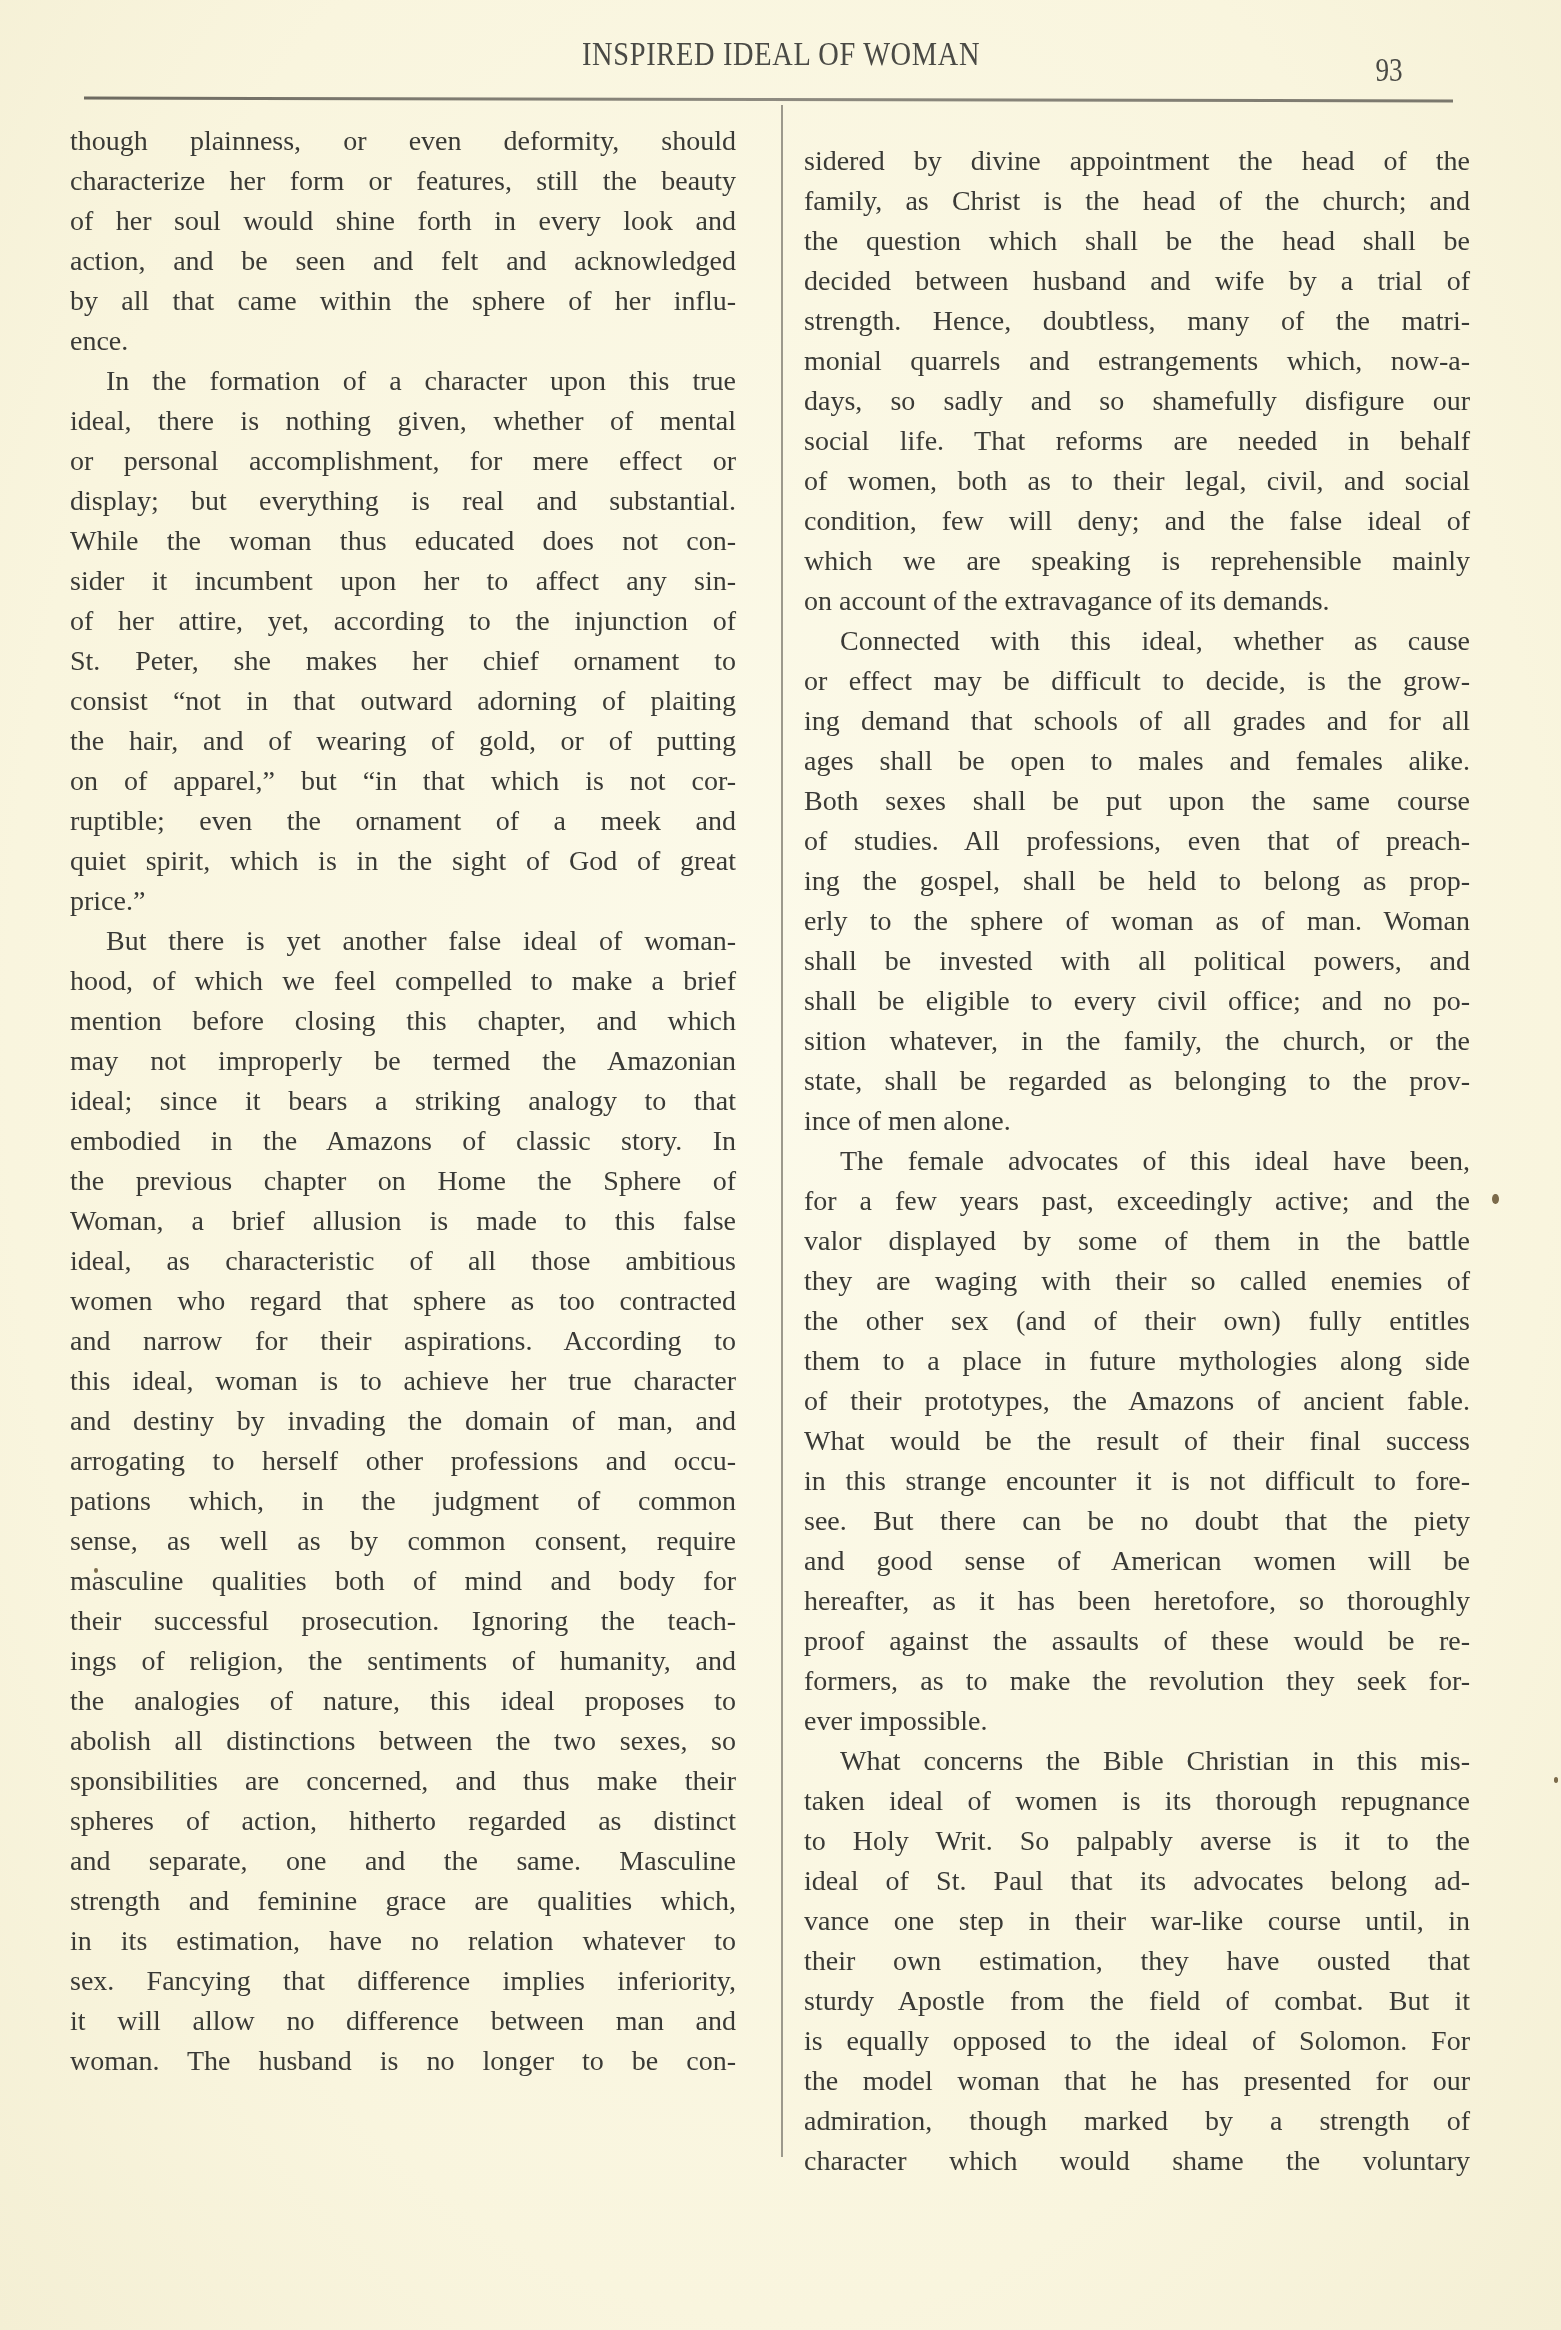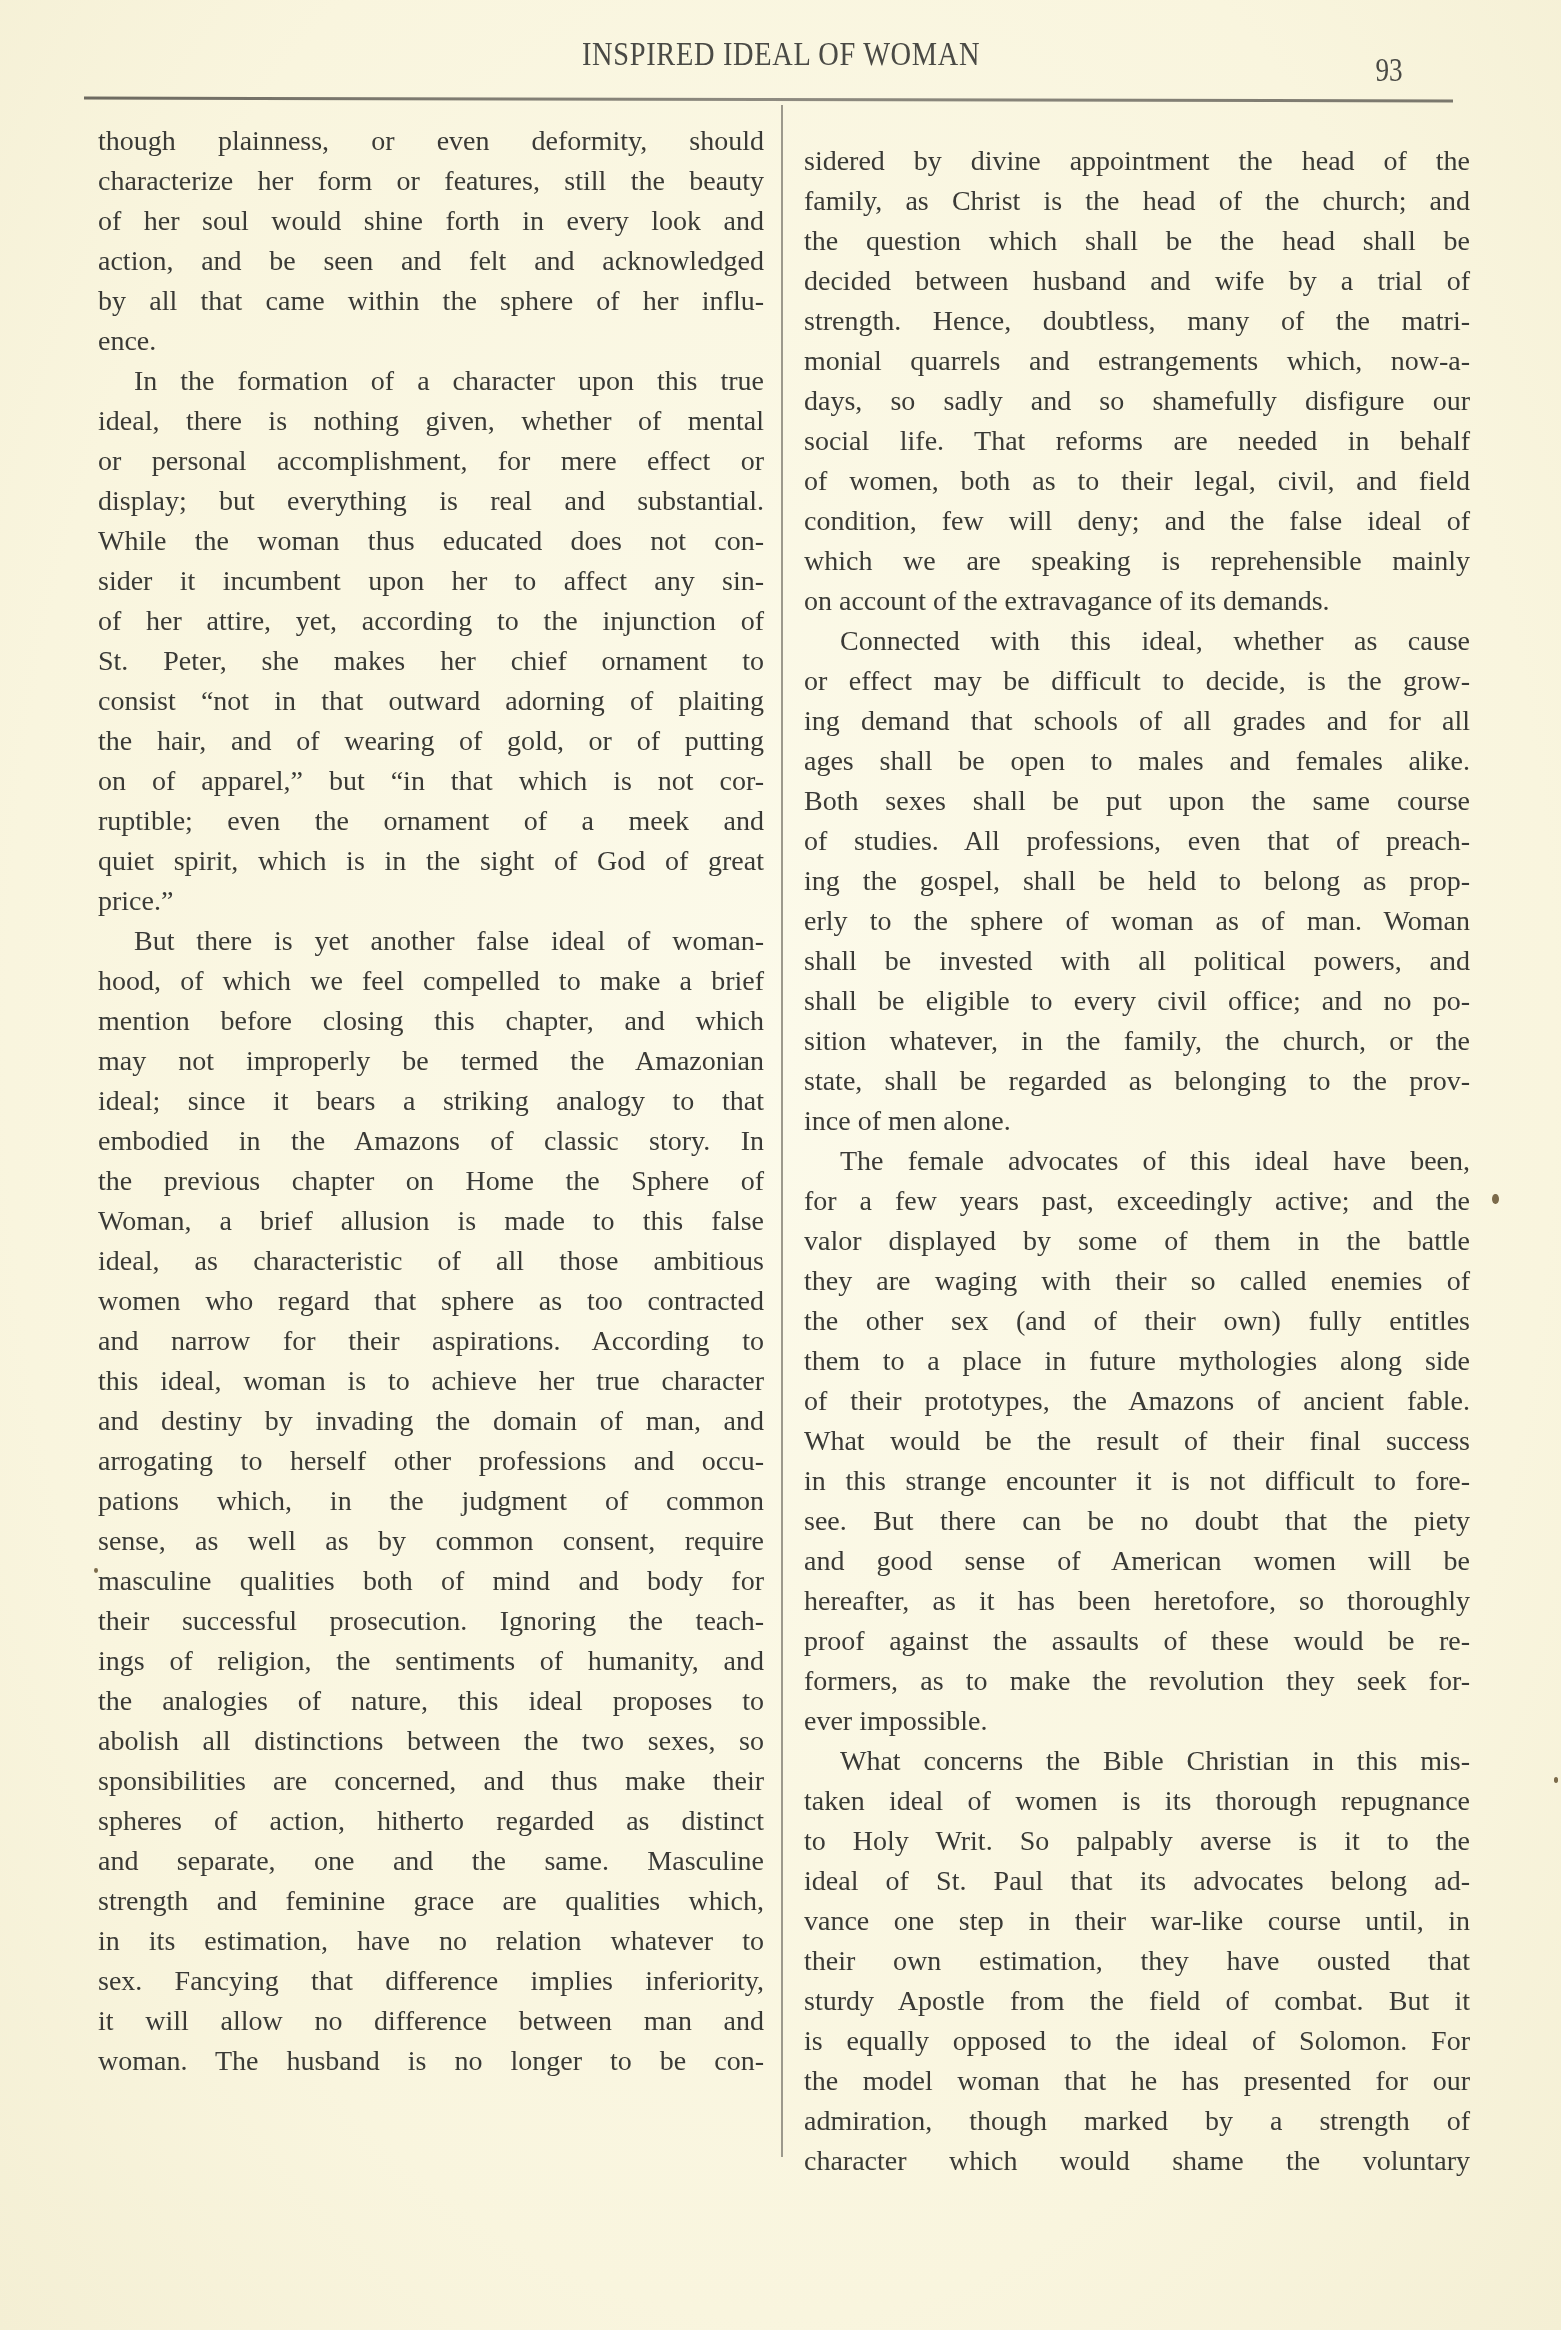--- a/index.html
+++ b/index.html
@@ -30,21 +30,21 @@
   }
   .col-divider {
     position: absolute; top: 105px; left: 781px; width: 1.6px; height: 2052px;
     background: #9c998c;
   }
   .column {
     position: absolute; top: 121px; width: 666px;
     font-size: 28px; line-height: 40px;
     text-align: justify; text-align-last: justify;
   }
-  .column.left { left: 98px; font-family: Liberation Serif, serif; }
+  .column.left { left: 70px; font-family: Liberation Serif, serif; }
   .column.right { left: 804px; width: 666px; margin-top: 20px; }
   .line { display: block; white-space: nowrap; text-align: justify; text-align-last: justify; height: 40px; }
   .line.indent { padding-left: 36px; }
   .line.last { text-align-last: left; }
   .speck { position: absolute; border-radius: 50%; background: #7b6a4a; }
 </style>
 </head>
 <body>
 
 <div class="page">
@@ -106,21 +106,21 @@
     </div>
   <div class="column right" id="col-right">
       <span class="line">sidered by divine appointment the head of the</span>
       <span class="line">family, as Christ is the head of the church; and</span>
       <span class="line">the question which shall be the head shall be</span>
       <span class="line">decided between husband and wife by a trial of</span>
       <span class="line">strength. Hence, doubtless, many of the matri-</span>
       <span class="line">monial quarrels and estrangements which, now-a-</span>
       <span class="line">days, so sadly and so shamefully disfigure our</span>
       <span class="line">social life. That reforms are needed in behalf</span>
-      <span class="line">of women, both as to their legal, civil, and field</span>
+      <span class="line">of women, both as to their legal, civil, and social</span>
       <span class="line">condition, few will deny; and the false ideal of</span>
       <span class="line">which we are speaking is reprehensible mainly</span>
       <span class="line last">on account of the extravagance of its demands.</span>
       <span class="line indent">Connected with this ideal, whether as cause</span>
       <span class="line">or effect may be difficult to decide, is the grow-</span>
       <span class="line">ing demand that schools of all grades and for all</span>
       <span class="line">ages shall be open to males and females alike.</span>
       <span class="line">Both sexes shall be put upon the same course</span>
       <span class="line">of studies. All professions, even that of preach-</span>
       <span class="line">ing the gospel, shall be held to belong as prop-</span>

